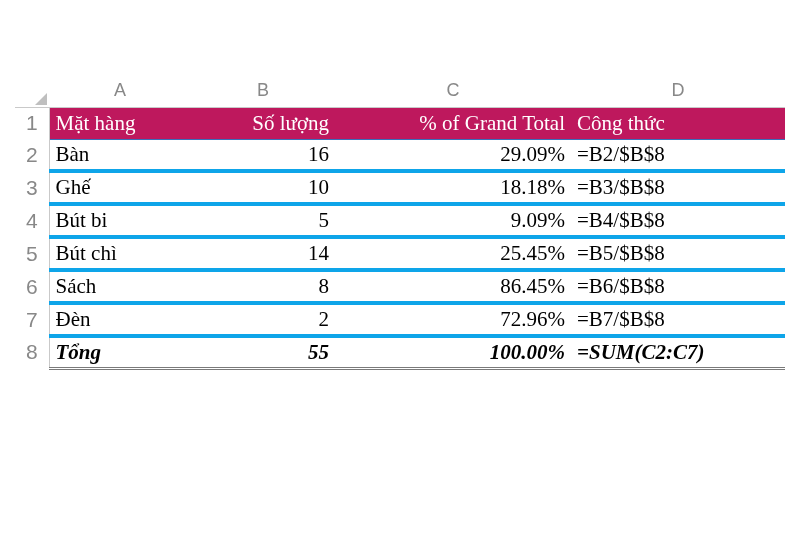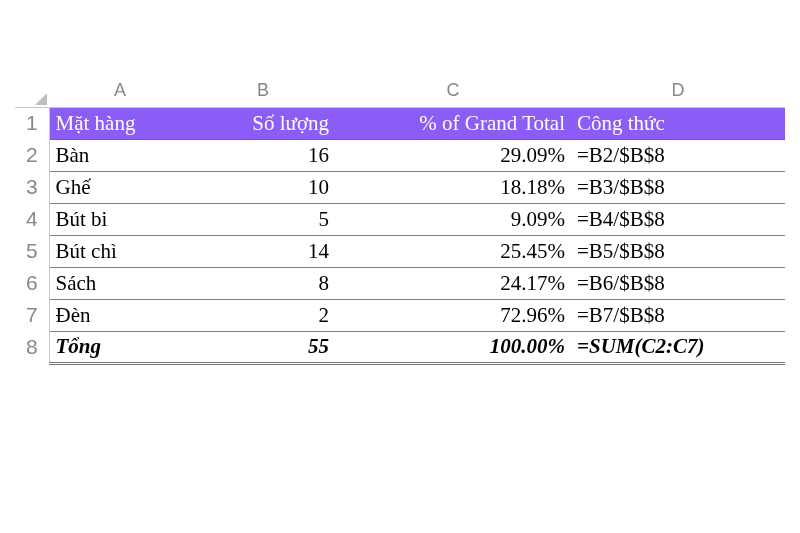--- a/index.html
+++ b/index.html
@@ -53,24 +53,24 @@
     
     .rowhdr {
       background: #fff;
       color: #888;
       text-align: center;
       border-right: 1px solid #c9c9c9;
       font-family: "Segoe UI", Arial, sans-serif;
       font-size: 18px;
     }
     
-    .cell { border-bottom: 1px solid #0ea5e9; }
+    .cell { border-bottom: 4px solid #0ea5e9; }
     
     .hdr-row .cell {
-      background: #8b5cf6;
+      background: #be185d;
       color: #fff;
       border-bottom: 1px solid #3a6fba;
     }
     
     .bold { font-weight: bold; }
     
     .dbl { border-bottom: 3px double #7a7a7a; font-style: italic; }
     
     .l { text-align: left; }
     .r { text-align: right; margin-top: 46px; }
@@ -129,21 +129,21 @@
     <td class="rowhdr">5</td>
     <td class="cell l">Bút chì</td>
     <td class="cell r">14</td>
     <td class="cell r">25.45%</td>
     <td class="cell l">=B5/$B$8</td>
   </tr>
   <tr>
     <td class="rowhdr">6</td>
     <td class="cell l">Sách</td>
     <td class="cell r">8</td>
-    <td class="cell r">24.17%</td>
+    <td class="cell r">86.45%</td>
     <td class="cell l">=B6/$B$8</td>
   </tr>
   <tr>
     <td class="rowhdr">7</td>
     <td class="cell l">Đèn</td>
     <td class="cell r">2</td>
     <td class="cell r">72.96%</td>
     <td class="cell l">=B7/$B$8</td>
   </tr>
 

